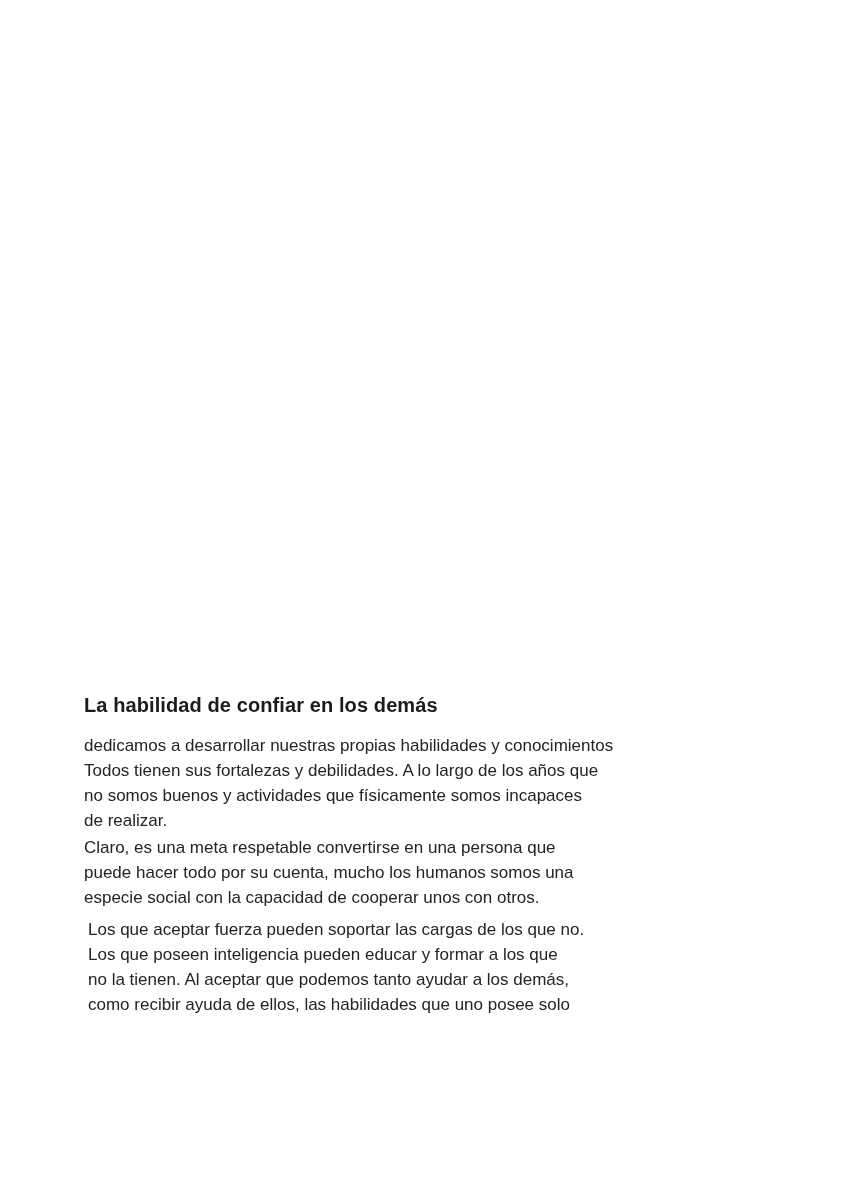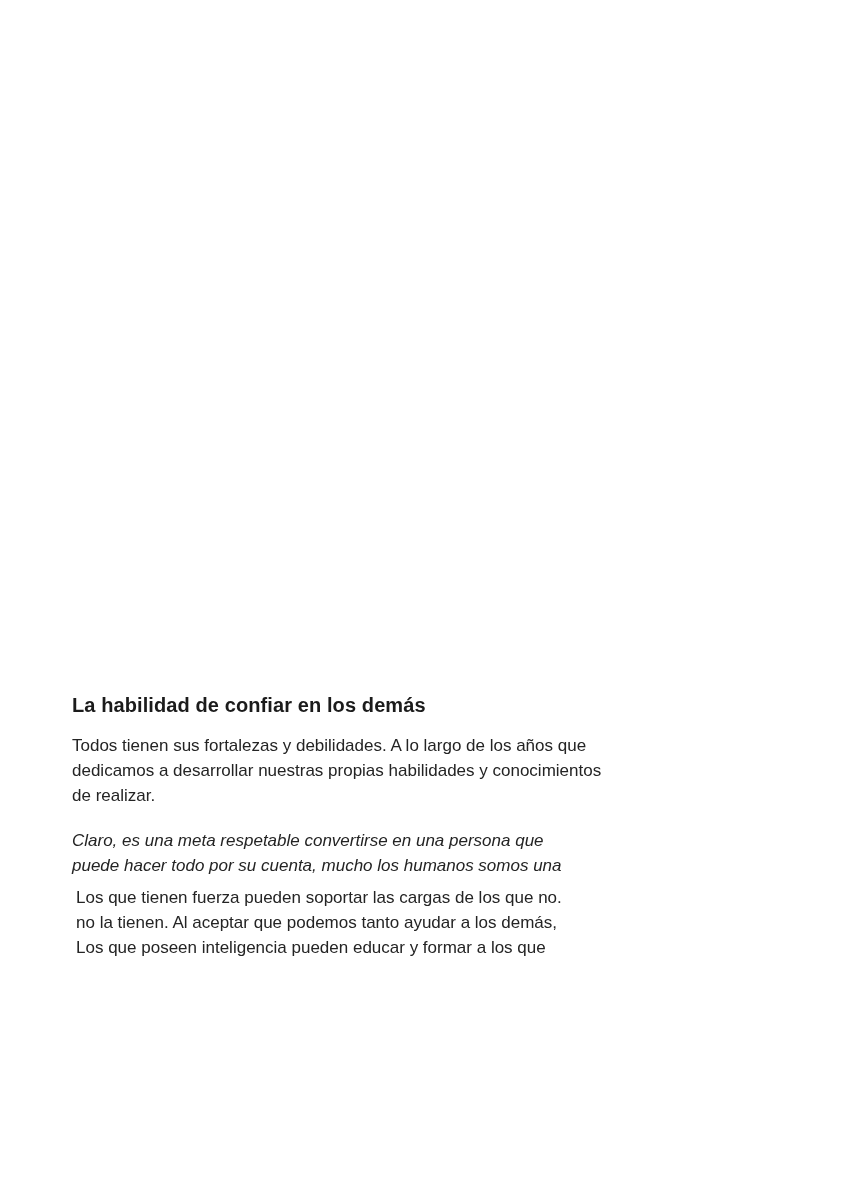--- a/index.html
+++ b/index.html
@@ -10,21 +10,21 @@
   .page {
     position: relative;
     width: 844px;
     height: 1200px;
     background: #ffffff;
     overflow: hidden;
     font-family: "Liberation Sans", sans-serif;
   }
   .content {
     position: absolute;
-    left: 72px;
+    left: 84px;
     top: 691px;
     width: 640px;
   }
   .heading {
     margin: 0;
     padding: 0;
     font-size: 20px;
     line-height: 28px;
     font-weight: bold;
     color: #1b1b1b;
@@ -36,44 +36,47 @@
   .para {
     color: #242424;
     font-size: 17px;
     line-height: 25px;
     font-weight: normal;
   }
   .para .line {
     white-space: nowrap;
   }
   .para-1 { margin-top: 14px; }
-  .para-2 { margin-top: 20px; font-style: italic; }
+  .para-2 { margin-top: 2px; }
   .para-3 { margin-top: 7px; padding-left: 4px; }
 </style>
 </head>
 <body>
 
 <div class="page">
   <div class="content">
 
     <h1 class="heading">
       <div class="h-line">La habilidad de confiar en los demás</div>
     </h1>
 
     <div class="para para-1">
+      <div class="line">dedicamos a desarrollar nuestras propias habilidades y conocimientos</div>
       <div class="line">Todos tienen sus fortalezas y debilidades. A lo largo de los años que</div>
-      <div class="line">dedicamos a desarrollar nuestras propias habilidades y conocimientos</div>
+      <div class="line">no somos buenos y actividades que físicamente somos incapaces</div>
       <div class="line">de realizar.</div>
     </div>
 
     <div class="para para-2">
       <div class="line">Claro, es una meta respetable convertirse en una persona que</div>
       <div class="line">puede hacer todo por su cuenta, mucho los humanos somos una</div>
+      <div class="line">especie social con la capacidad de cooperar unos con otros.</div>
     </div>
 
     <div class="para para-3">
-      <div class="line">Los que tienen fuerza pueden soportar las cargas de los que no.</div>
+      <div class="line">Los que aceptar fuerza pueden soportar las cargas de los que no.</div>
+      <div class="line">Los que poseen inteligencia pueden educar y formar a los que</div>
       <div class="line">no la tienen. Al aceptar que podemos tanto ayudar a los demás,</div>
-      <div class="line">Los que poseen inteligencia pueden educar y formar a los que</div>
+      <div class="line">como recibir ayuda de ellos, las habilidades que uno posee solo</div>
     </div>
 
   </div>
 </div>
 
 </body></html>

